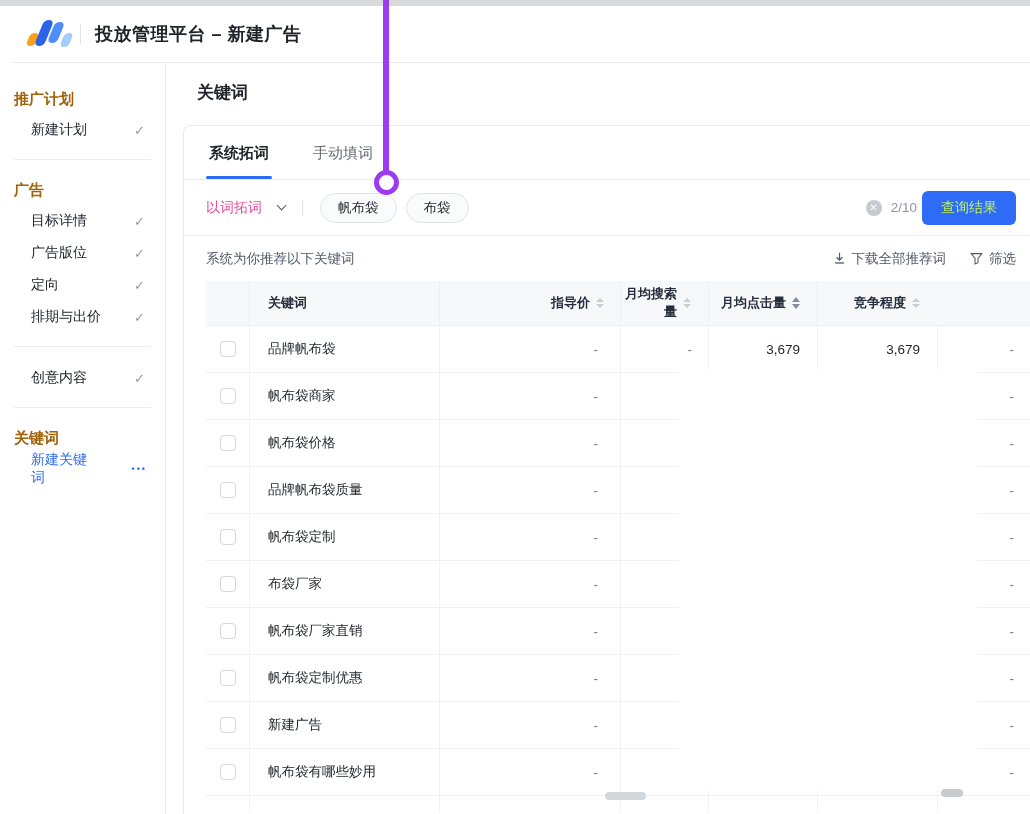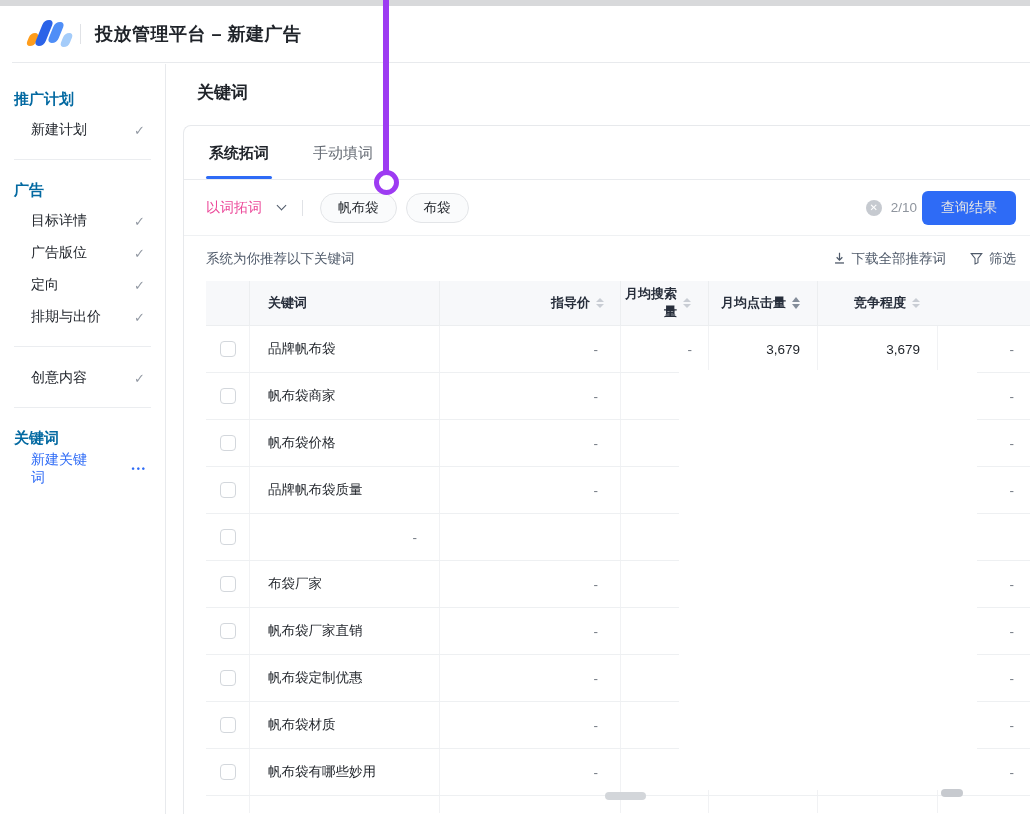--- a/index.html
+++ b/index.html
@@ -24,21 +24,21 @@
   .app-title { font-size:18px; font-weight:700; letter-spacing:.5px; }
 
   
   .purple-line { position:absolute; left:383px; top:0; width:6px; height:172px; background:#9d3bf2; z-index:60; }
   .purple-circle { position:absolute; left:374px; top:170px; width:25px; height:25px;
     border:5px solid #9d3bf2; border-radius:50%; background:#fff; z-index:60; }
 
   
   .sidebar { position:absolute; top:64px; left:0; width:166px; bottom:0;
     border-right:1px solid #e8eaed; background:#fff; padding:20px 14px 0; }
-  .side-title { font-size:15px; font-weight:700; height:30px; line-height:30px; color:#0369a1; }
+  .side-title { font-size:15px; font-weight:700; height:30px; line-height:30px; color:#a16207; }
   .side-item { height:32px; display:flex; align-items:center; padding-left:17px;
     font-size:14px; color:#23272e; cursor:pointer; }
   .side-item .check { margin-left:auto; margin-right:6px; color:#9299a3; font-size:13px; }
   .side-item.active { color:#2e6bf6; font-weight:500;gap:38px; }
   .side-item .dots { margin-left:auto; margin-right:4px; color:#2e6bf6;
     font-size:9px; letter-spacing:2px; font-weight:700; }
   .side-divider { height:1px; background:#ebedf0; margin:13px 0 15px; }
 
   
   .main { position:absolute; top:64px; left:166px; right:0; bottom:0; background:#fff; }
@@ -60,21 +60,21 @@
   .dropdown { display:flex; align-items:center; gap:16px; font-size:14px; color:#ec4899; cursor:pointer; }
   .chev { width:7px; height:7px; border-right:1.5px solid #4e5969; border-bottom:1.5px solid #4e5969;
     transform:rotate(45deg); margin-top:-4px; }
   .vdiv { width:1px; height:16px; background:#e0e2e6; margin:0 17px; }
   .pill { height:30px; padding:0 17px; border:1px solid #e3e5e8; background:#fafbfc; border-radius:16px;
     display:flex; align-items:center; font-size:13.5px; margin-right:9px; cursor:pointer; color:#1f2329; }
   .spacer { flex:1; }
   .clear-icon { width:16px; height:16px; border-radius:50%; background:#c6cad0; color:#fff;
     font-size:10px; line-height:16px; text-align:center; margin-right:9px; cursor:pointer; flex:none; }
   .usage { color:#8f959e; font-size:13.5px; margin-right:5px; }
-  .primary { background:#2e6bf6; color:#e5e5e5; border:none; border-radius:6px; height:34px;
+  .primary { background:#2e6bf6; color:#bef264; border:none; border-radius:6px; height:34px;
     padding:0 19px; font-size:14px; cursor:pointer; font-family:inherit; }
 
   
   .hintrow { height:45px; display:flex; align-items:center; padding:0 16px 0 22px;
     color:#4e5969; font-size:13.5px; }
   .linkish { display:flex; align-items:center; gap:6px; color:#4e5969; margin-left:24px; cursor:pointer; }
 
   
   :root { --cols: 44px 190px 181px 88px 109px 120px minmax(0,1fr); }
   .thead, .trow { display:grid; grid-template-columns:var(--cols); margin-left:22px; }
@@ -292,20 +292,21 @@
     <div class="cell c-price r dashcell"></div>
     <div class="cell c-search r"></div>
     <div class="cell c-click r"></div>
     <div class="cell c-comp r dashcell">-</div>
   </div>
 
   <div class="trow">
     <div class="cell c-check">
       <span class="checkbox"></span>
     </div>
+    <div class="cell c-kw">帆布袋定制</div>
     <div class="cell c-reason r dashcell">-</div>
     <div class="cell c-price r dashcell"></div>
     <div class="cell c-search r"></div>
     <div class="cell c-click r"></div>
     <div class="cell c-comp r dashcell">-</div>
   </div>
 
   <div class="trow">
     <div class="cell c-check">
       <span class="checkbox"></span>
@@ -339,21 +340,21 @@
     <div class="cell c-price r dashcell"></div>
     <div class="cell c-search r"></div>
     <div class="cell c-click r"></div>
     <div class="cell c-comp r dashcell">-</div>
   </div>
 
   <div class="trow">
     <div class="cell c-check">
       <span class="checkbox"></span>
     </div>
-    <div class="cell c-kw">帆布袋材质</div>
+    <div class="cell c-kw">新建广告</div>
     <div class="cell c-reason r dashcell">-</div>
     <div class="cell c-price r dashcell"></div>
     <div class="cell c-search r"></div>
     <div class="cell c-click r"></div>
     <div class="cell c-comp r dashcell">-</div>
   </div>
 
   <div class="trow">
     <div class="cell c-check">
       <span class="checkbox"></span>

